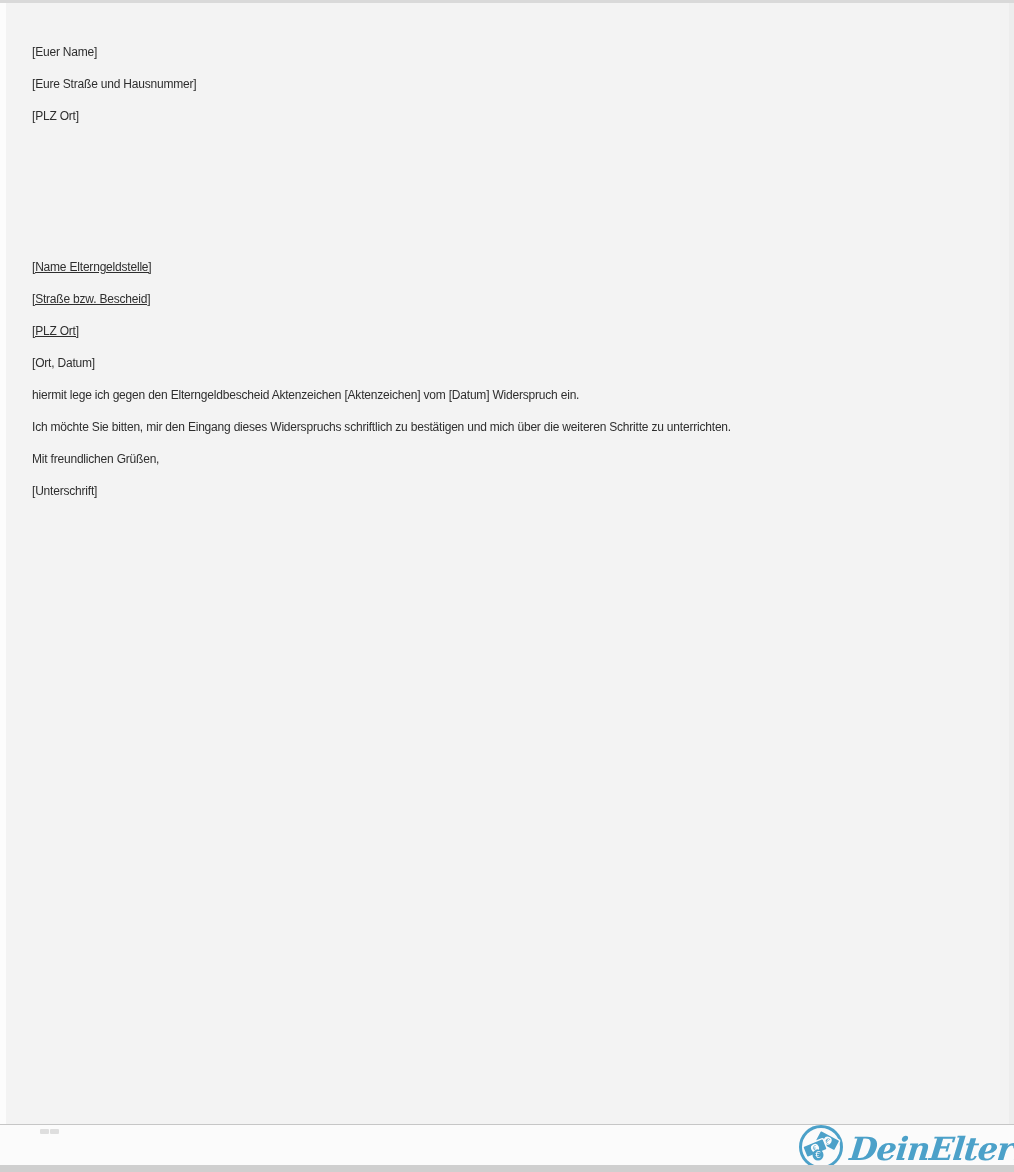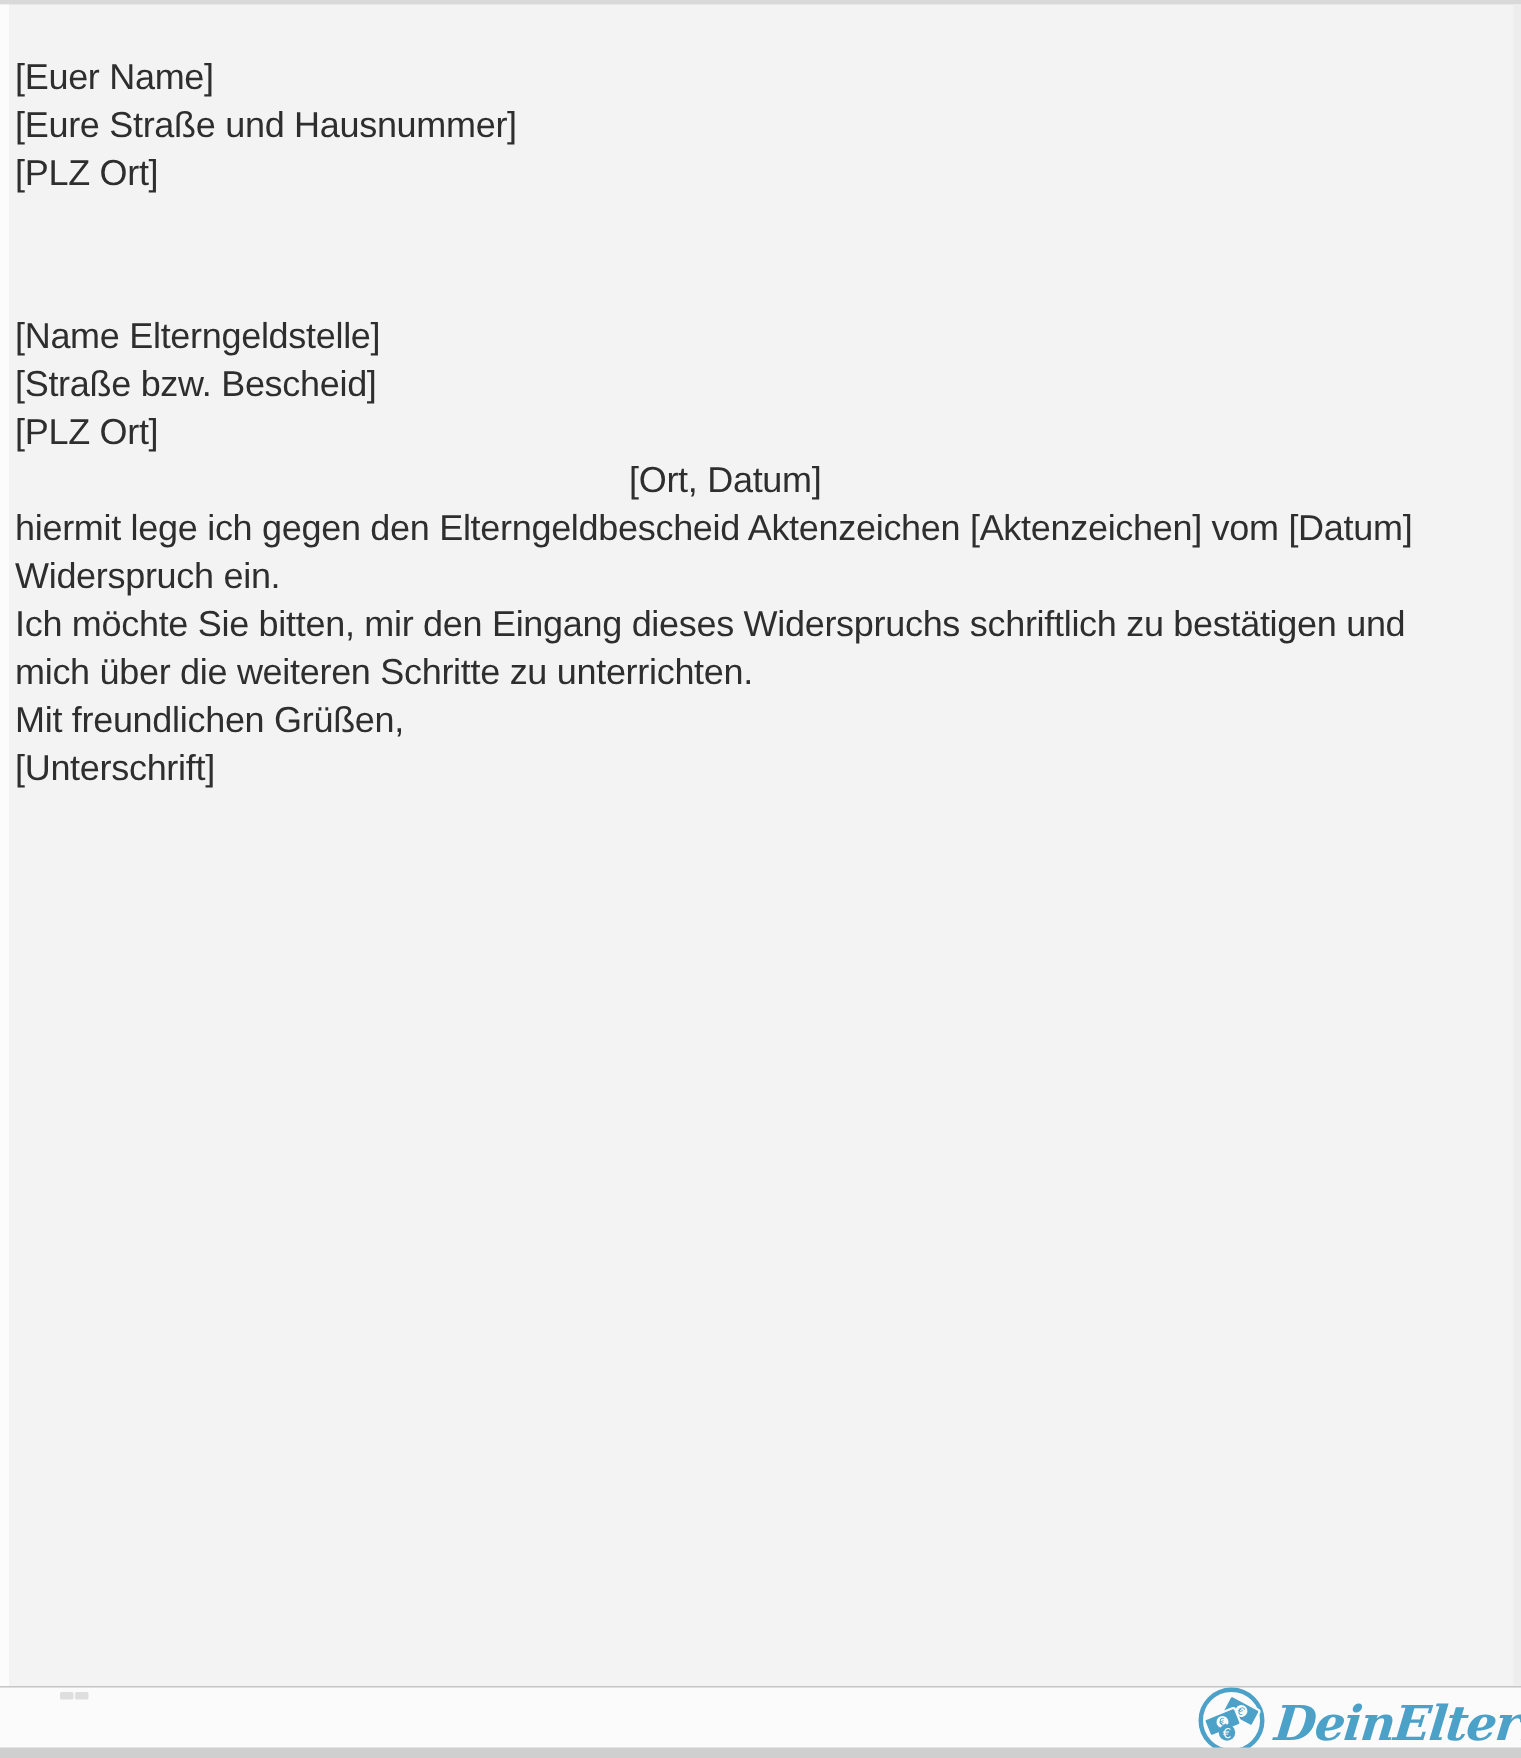--- a/index.html
+++ b/index.html
@@ -18,28 +18,28 @@
   }
   .edge-left {
     position: absolute; left: 0; top: 3px; width: 6px; bottom: 48px;
     background: #fcfcfc; z-index: 1;
   }
   .edge-right {
     position: absolute; right: 0; top: 3px; width: 5px; bottom: 48px;
     background: #ededed; z-index: 1;
   }
   .letter {
-    position: absolute; left: 10px; top: 0; width: 947px;
-    font-size: 24px; line-height: 32px; letter-spacing: -0.2px;
+    position: absolute; left: 32px; top: 0; width: 947px;
+    font-size: 12px; line-height: 32px; letter-spacing: -0.2px;
     z-index: 2;
   }
   .letter p { margin: 0; }
   .sender-block { padding-top: 36px; }
-  .recipient-block { margin-top: 77px; }
-  .place-date { margin-top: 15px; text-align: center; }
+  .recipient-block { margin-top: 119px; text-decoration: underline; }
+  .place-date { margin-top: 15px; text-align: left; }
   .subject { margin-top: 70px; font-weight: bold; }
   .salutation { margin-top: 74px; }
   .para { margin-top: 20px; }
   .closing { margin-top: 20px; }
   .signature { margin-top: 20px; }
 
   
   .footer-divider {
     position: absolute; left: 0; right: 0; top: 1124px; height: 1px;
     background: #c6c6c6; z-index: 3;

